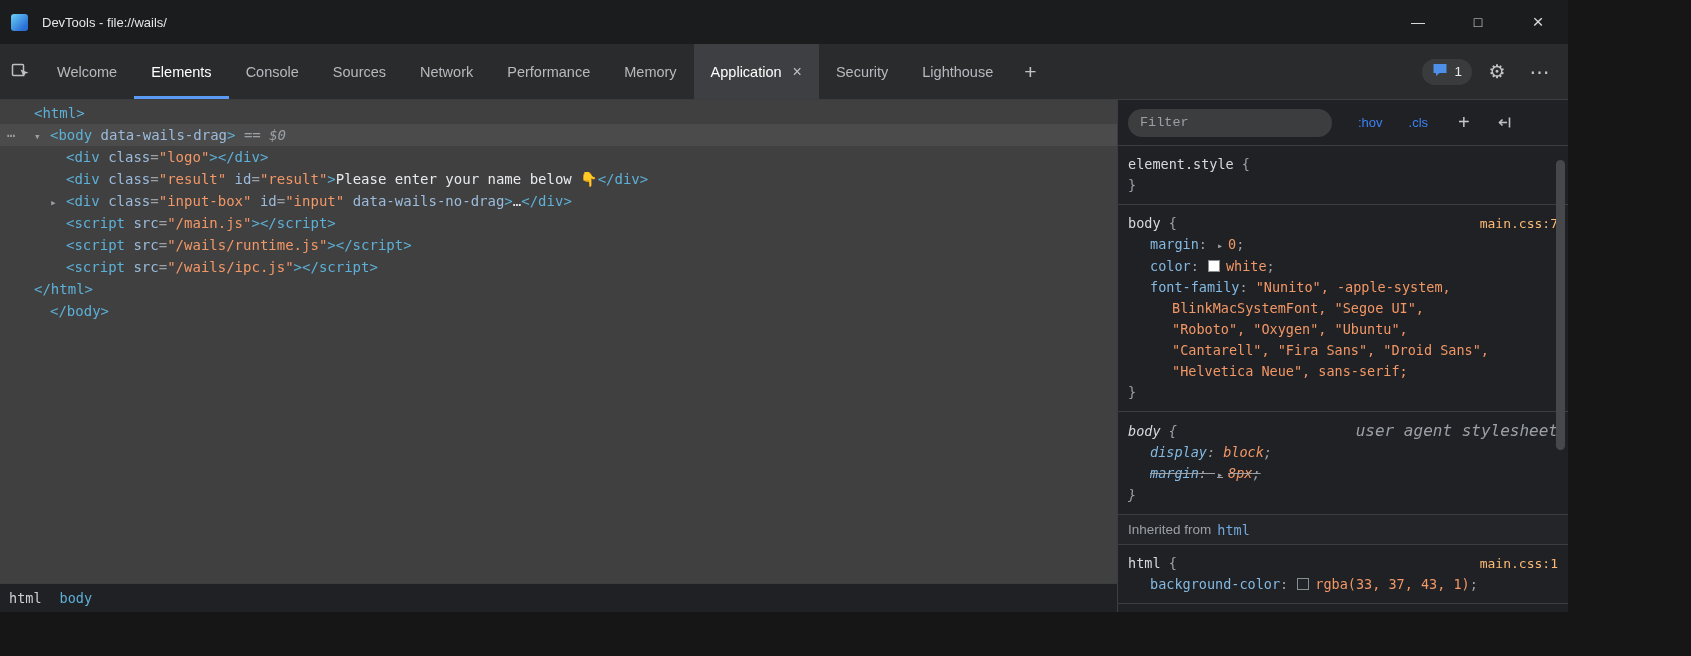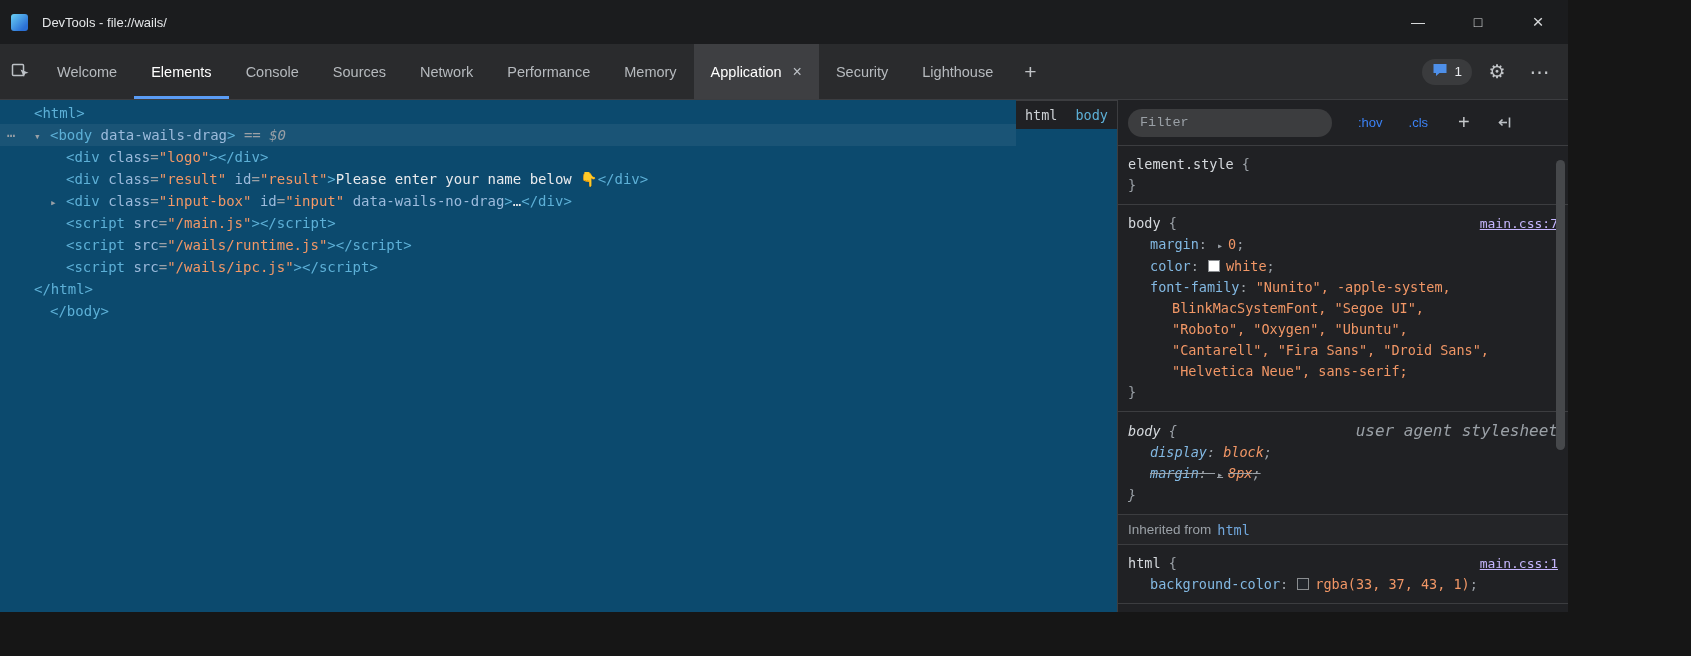--- a/index.html
+++ b/index.html
@@ -27,21 +27,21 @@
   .badge-count{color:#e8eaed;font-size:13.5px}
   .gear{font-size:19px;color:#c3c6c9}
   .dots{font-size:20px;color:#c3c6c9;letter-spacing:1px}
   .sq-btn{width:36px;height:36px;display:flex;align-items:center;justify-content:center;align-self:center}
 
   
   .main{flex:1;display:flex;min-height:0}
   .v-divider{width:1px;background:#3c3d40;flex:none}
 
   
-  .elements-pane{width:1117px;flex:none;display:flex;flex-direction:row;min-height:0;background:#0c4a6e}
+  .elements-pane{width:1117px;flex:none;display:flex;flex-direction:column;min-height:0;background:#404040}
   .tree{flex:1;overflow:hidden;padding-top:2px;font-family:"DejaVu Sans Mono","Liberation Mono",monospace;font-size:14px}
   .tree-row{height:22px;line-height:22px;white-space:pre;position:relative;color:#e8eaed}
   .tree-row.selected{background:rgba(255,255,255,0.06)}
   .ind0{padding-left:34px}.ind1{padding-left:50px}.ind2{padding-left:66px}
   .arrow{display:inline-block;width:16px;margin-left:-16px;color:#9aa0a6;font-size:11px}
   .row-dots{position:absolute;left:7px;top:0;color:#9aa0a6;letter-spacing:1px;font-size:14px}
   .tk-tag{color:#5db0d7}
   .tk-attr{color:#9cbbdc}
   .tk-val{color:#f29766}
   .tk-punc{color:#9aa0a6}
@@ -71,21 +71,21 @@
   .css-line{line-height:21px;white-space:pre;color:#d5d9dd}
   .css-line.hdr{display:flex;align-items:baseline}
   .pline{padding-left:22px}
   .cline{padding-left:44px}
   .tk-sel{color:#d5d9dd}
   .tk-prop{color:#83b9e3}
   .tk-xarr{color:#9aa0a6;font-size:10px;margin:0 5px 0 2px}
   .tk-swW,.tk-swD{display:inline-block;width:12px;height:12px;border:1px solid #8a8d90;margin:0 6px -1px 1px}
   .tk-swW{background:#fff}
   .tk-swD{background:rgb(33,37,43)}
-  .css-link{margin-left:auto;color:#c4b5fd;text-decoration:underline;font-size:13px}
+  .css-link{margin-left:auto;color:#fdba74;font-size:13px}
   .ua-label{margin-left:auto;color:#9aa0a6;font-style:italic;font-size:16px}
   .ua-block .css-line{font-style:italic}
   .struck{color:#9aa0a6;text-decoration:line-through}
   .inherited-bar{height:30px;display:flex;align-items:center;padding:0 10px;color:#9aa0a6;font-size:13.5px;border-bottom:1px solid #3c3d40;font-family:"Liberation Sans",sans-serif;background:#242528}
   .inh-link{color:#71a7dc;font-family:"DejaVu Sans Mono","Liberation Mono",monospace;margin-left:6px}
   .styles-scrollbar{position:absolute;right:3px;top:14px;width:9px;height:290px;background:#46484b;border-radius:5px}
 </style>
 </head>
 <body>
 

